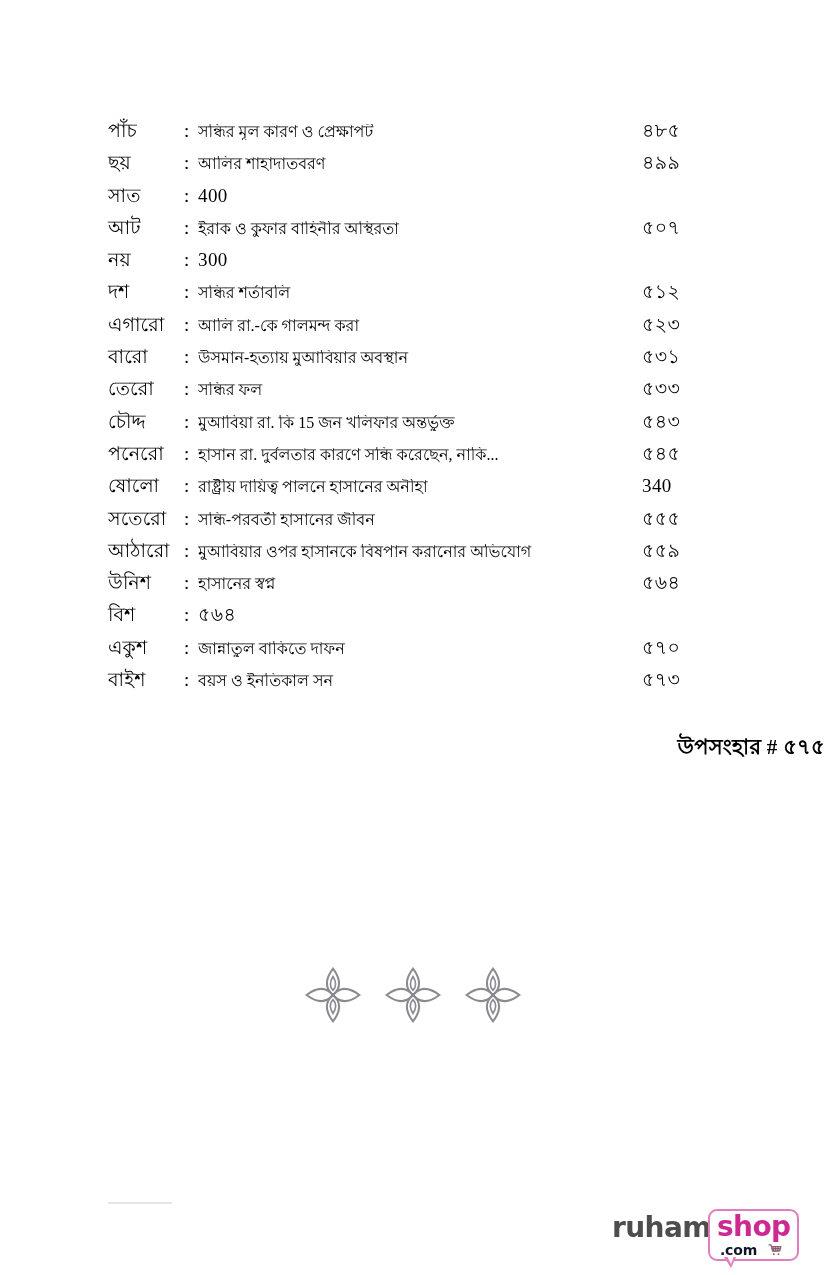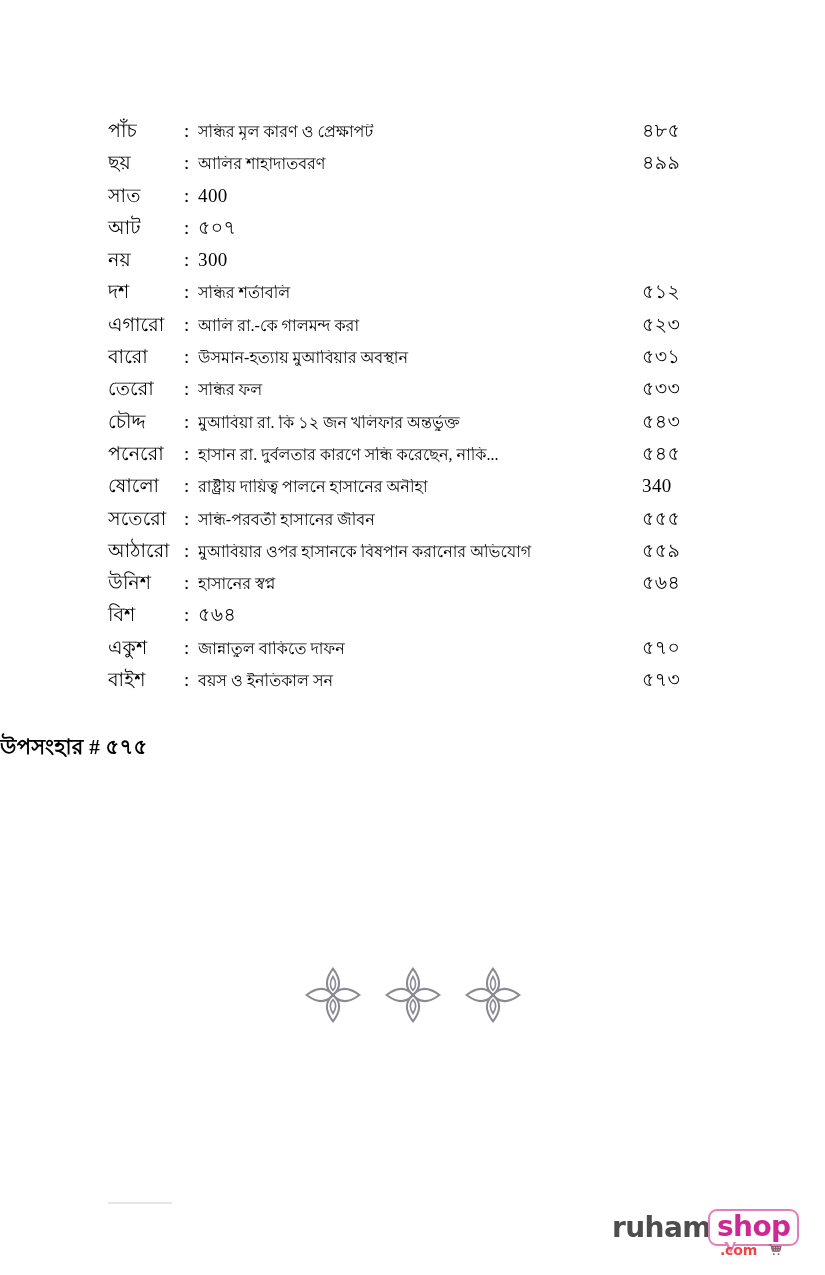--- a/index.html
+++ b/index.html
@@ -57,21 +57,21 @@
     line-height: 1;
     letter-spacing: 0.4px;
   }
 
   
   .conclusion {
     position: absolute;
     left: 0;
     top: 731px;
     width: 825px;
-    text-align: left;
+    text-align: right;
     font-size: 21px;
     font-weight: bold;
     letter-spacing: 0.3px;
   }
 
   
   .ornaments {
     position: absolute;
     left: 0;
     top: 962px;
@@ -115,21 +115,21 @@
     letter-spacing: -0.6px;
     color: #4d4d4d;
     line-height: 1;
   }
   .logo-bubble {
     position: absolute;
     left: 96px;
     top: -3px;
     border: 2.5px solid #e07ec0;
     border-radius: 9px;
-    padding: 2px 7px 3px 7px;
+    padding: 2px 7px 18px 7px;
     background: #ffffff;
   }
   .logo-shop {
     font-family: "DejaVu Sans", "Liberation Sans", sans-serif;
     font-size: 28px;
     font-weight: bold;
     letter-spacing: -0.6px;
     color: #cc2a92;
     line-height: 1;
     display: block;
@@ -155,21 +155,21 @@
     border-right: 3px solid transparent;
     border-top: 8px solid #ffffff;
   }
   .logo-dotcom {
     position: absolute;
     left: 108px;
     top: 31px;
     font-family: "DejaVu Sans", "Liberation Sans", sans-serif;
     font-size: 14px;
     font-weight: bold;
-    color: #ef4444;
+    color: #0f172a;
     line-height: 1;
     letter-spacing: -0.2px;
   }
   .logo-cart {
     position: absolute;
     left: 156px;
     top: 31px;
     width: 14px;
     height: 13px;
   }
@@ -195,20 +195,21 @@
 
   <div class="toc-row">
     <span class="toc-num">সাত</span>
     <span class="toc-colon">:</span>
     <span class="toc-page">400</span>
   </div>
 
   <div class="toc-row">
     <span class="toc-num">আট</span>
     <span class="toc-colon">:</span>
+    <span class="toc-title">ইরাক ও কুফার বাহিনীর অস্থিরতা</span>
     <span class="toc-page">৫০৭</span>
   </div>
 
   <div class="toc-row">
     <span class="toc-num">নয়</span>
     <span class="toc-colon">:</span>
     <span class="toc-page">300</span>
   </div>
 
   <div class="toc-row">
@@ -235,21 +236,21 @@
   <div class="toc-row">
     <span class="toc-num">তেরো</span>
     <span class="toc-colon">:</span>
     <span class="toc-title">সন্ধির ফল</span>
     <span class="toc-page">৫৩৩</span>
   </div>
 
   <div class="toc-row">
     <span class="toc-num">চৌদ্দ</span>
     <span class="toc-colon">:</span>
-    <span class="toc-title">মুআবিয়া রা. কি ১২ জন খলিফার অন্তর্ভুক্ত</span>
+    <span class="toc-title">মুআবিয়া রা. কি 15 জন খলিফার অন্তর্ভুক্ত</span>
     <span class="toc-page">৫৪৩</span>
   </div>
 
   <div class="toc-row">
     <span class="toc-num">পনেরো</span>
     <span class="toc-colon">:</span>
     <span class="toc-title">হাসান রা. দুর্বলতার কারণে সন্ধি করেছেন, নাকি...</span>
     <span class="toc-page">৫৪৫</span>
   </div>
 

